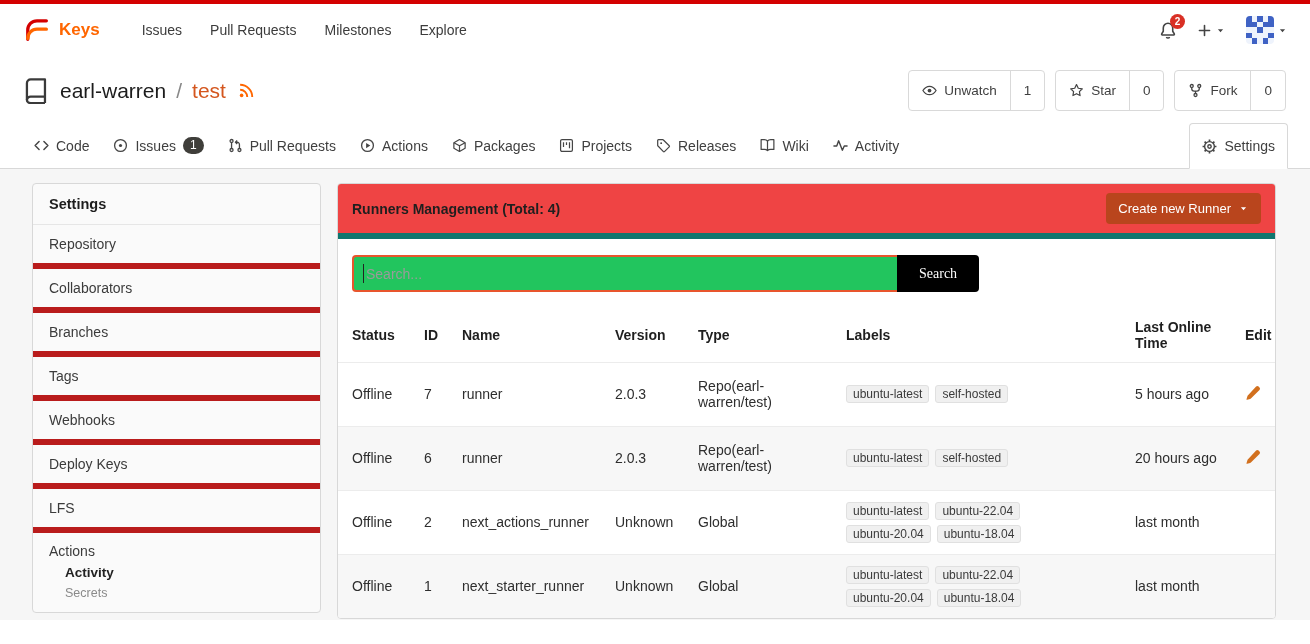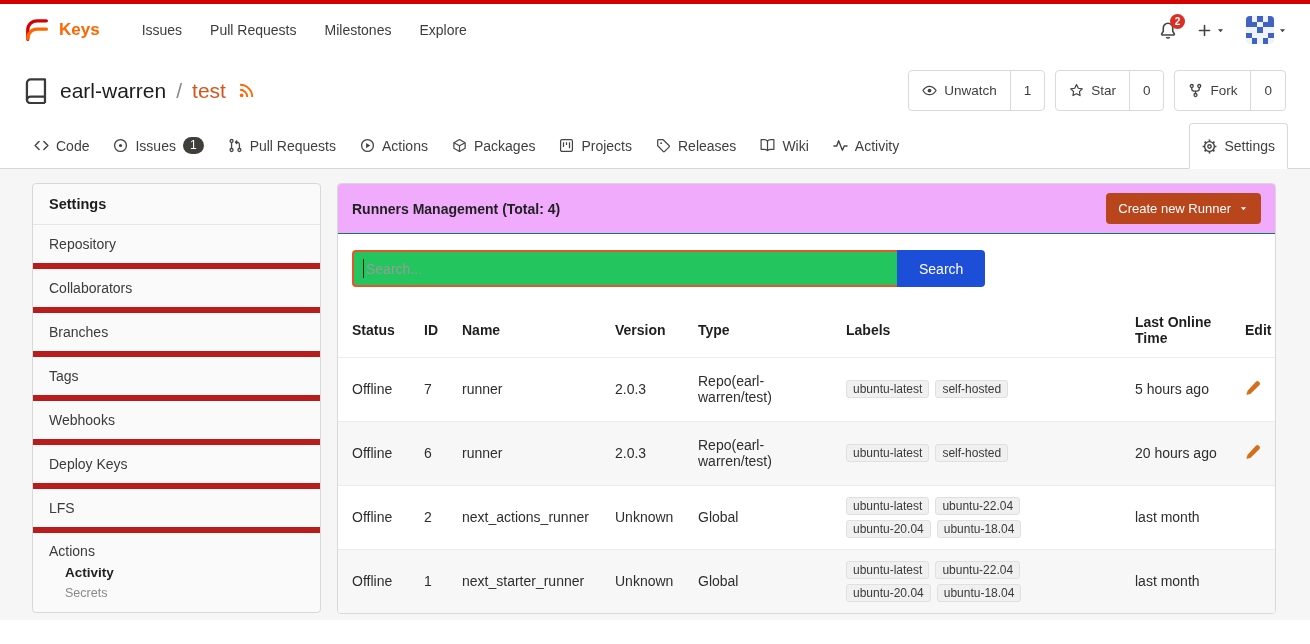--- a/index.html
+++ b/index.html
@@ -56,34 +56,34 @@
   .sidebar-header { padding:12px 16px; font-weight:bold; font-size:14.5px; color:#1d1d1d; border-bottom:1px solid #e6e6e6; }
   .sidebar-item { padding:11px 16px; border-bottom:6px solid #b91c1c; color:#3b3b3b; font-size:14px; cursor:pointer; }
   .sidebar-group { padding:10px 16px 12px; }
   .sidebar-group-label { color:#3b3b3b; font-size:14px; cursor:pointer; }
   .sidebar-sub { padding:6px 0 0 16px; font-size:13.5px; }
   .sub-active { color:#222; font-weight:bold; cursor:pointer; }
   .sub-normal { color:#8a8a8a; font-size:12.5px; cursor:pointer; }
 
   
   .main-panel { flex:1 1 auto; border:1px solid #d8d8d8; border-radius:4px; background:#fff; overflow:hidden; }
-  .panel-header { display:flex; align-items:center; justify-content:space-between; padding:9px 14px; background:#f0abfc; border-bottom:1px solid #0f766e; }
+  .panel-header { display:flex; align-items:center; justify-content:space-between; padding:9px 14px; background:#ef4444; border-bottom:6px solid #0f766e; }
   .panel-title { font-weight:bold; font-size:14px; color:#1f1f1f; }
   .create-btn { display:flex; align-items:center; gap:7px; background:#b9451d; color:#fff; font-size:13px; padding:8px 12px;
     border:none; border-radius:4px; cursor:pointer; font-family:inherit; }
   .create-btn .caret-svg { color:#fff; }
   .panel-body { padding:16px 0 0; }
   .search-row { display:flex; margin:0 14px 16px; }
   .search-box { position:relative; width:545px; }
   .search-input { width:100%; height:37px; border:2px solid #e8552d; border-right:none; border-radius:4px 0 0 4px;
     padding:0 12px; font-size:14px; font-family:inherit; color:#222; outline:none; background:#22c55e; }
   .search-input::placeholder { color:#9a9a9a; }
   .text-caret { position:absolute; left:11px; top:9px; width:1px; height:19px; background:#222; }
-  .search-btn { height:37px; padding:0 22px; background:#1d4ed8; color:#fff; border:none; border-radius:0 4px 4px 0;
-    font-size:14px; cursor:pointer; font-family:Liberation Sans, sans-serif; }
+  .search-btn { height:37px; padding:0 22px; background:#000000; color:#fff; border:none; border-radius:0 4px 4px 0;
+    font-size:14px; cursor:pointer; font-family:Liberation Serif, serif; }
 
   
   .runner-table { width:100%; border-collapse:collapse; table-layout:fixed; font-size:14px; }
   .runner-table col.c-status { width:80px; } .runner-table col.c-id { width:38px; }
   .runner-table col.c-name { width:153px; } .runner-table col.c-version { width:83px; }
   .runner-table col.c-type { width:148px; } .runner-table col.c-labels { width:289px; }
   .runner-table col.c-last { width:110px; } .runner-table col.c-edit { width:36px; }
   .runner-table th { text-align:left; font-weight:bold; color:#1f1f1f; padding:9px 6px; height:54px; vertical-align:middle; }
   .runner-table th:first-child, .runner-table td:first-child { padding-left:14px; }
   .runner-table td { padding:9px 6px; height:64px; vertical-align:middle; color:#2e2e2e; }

